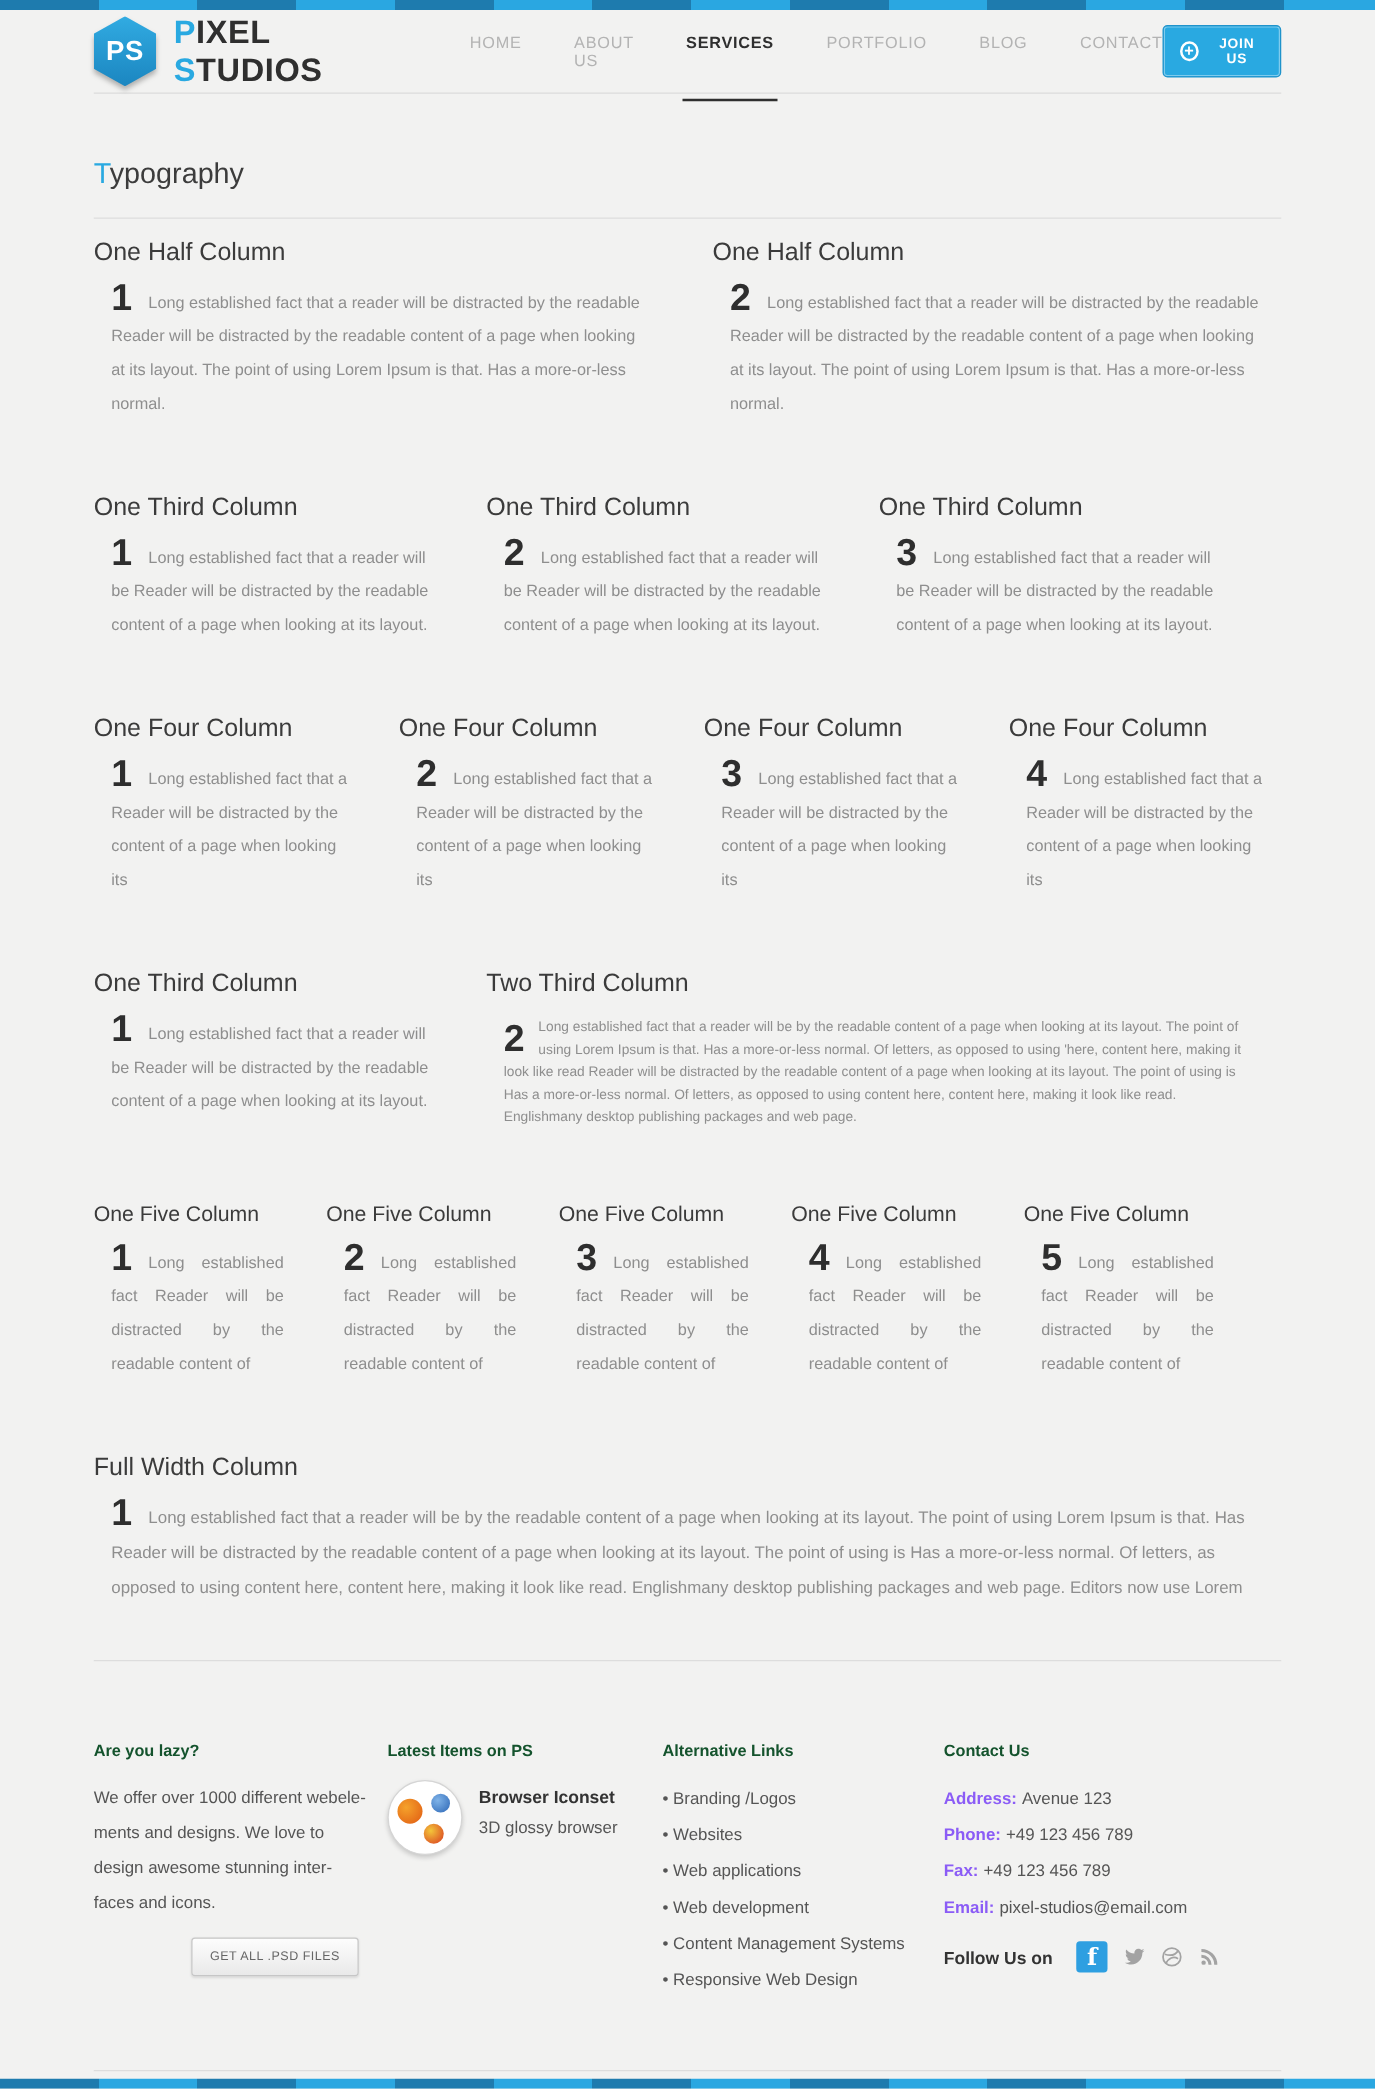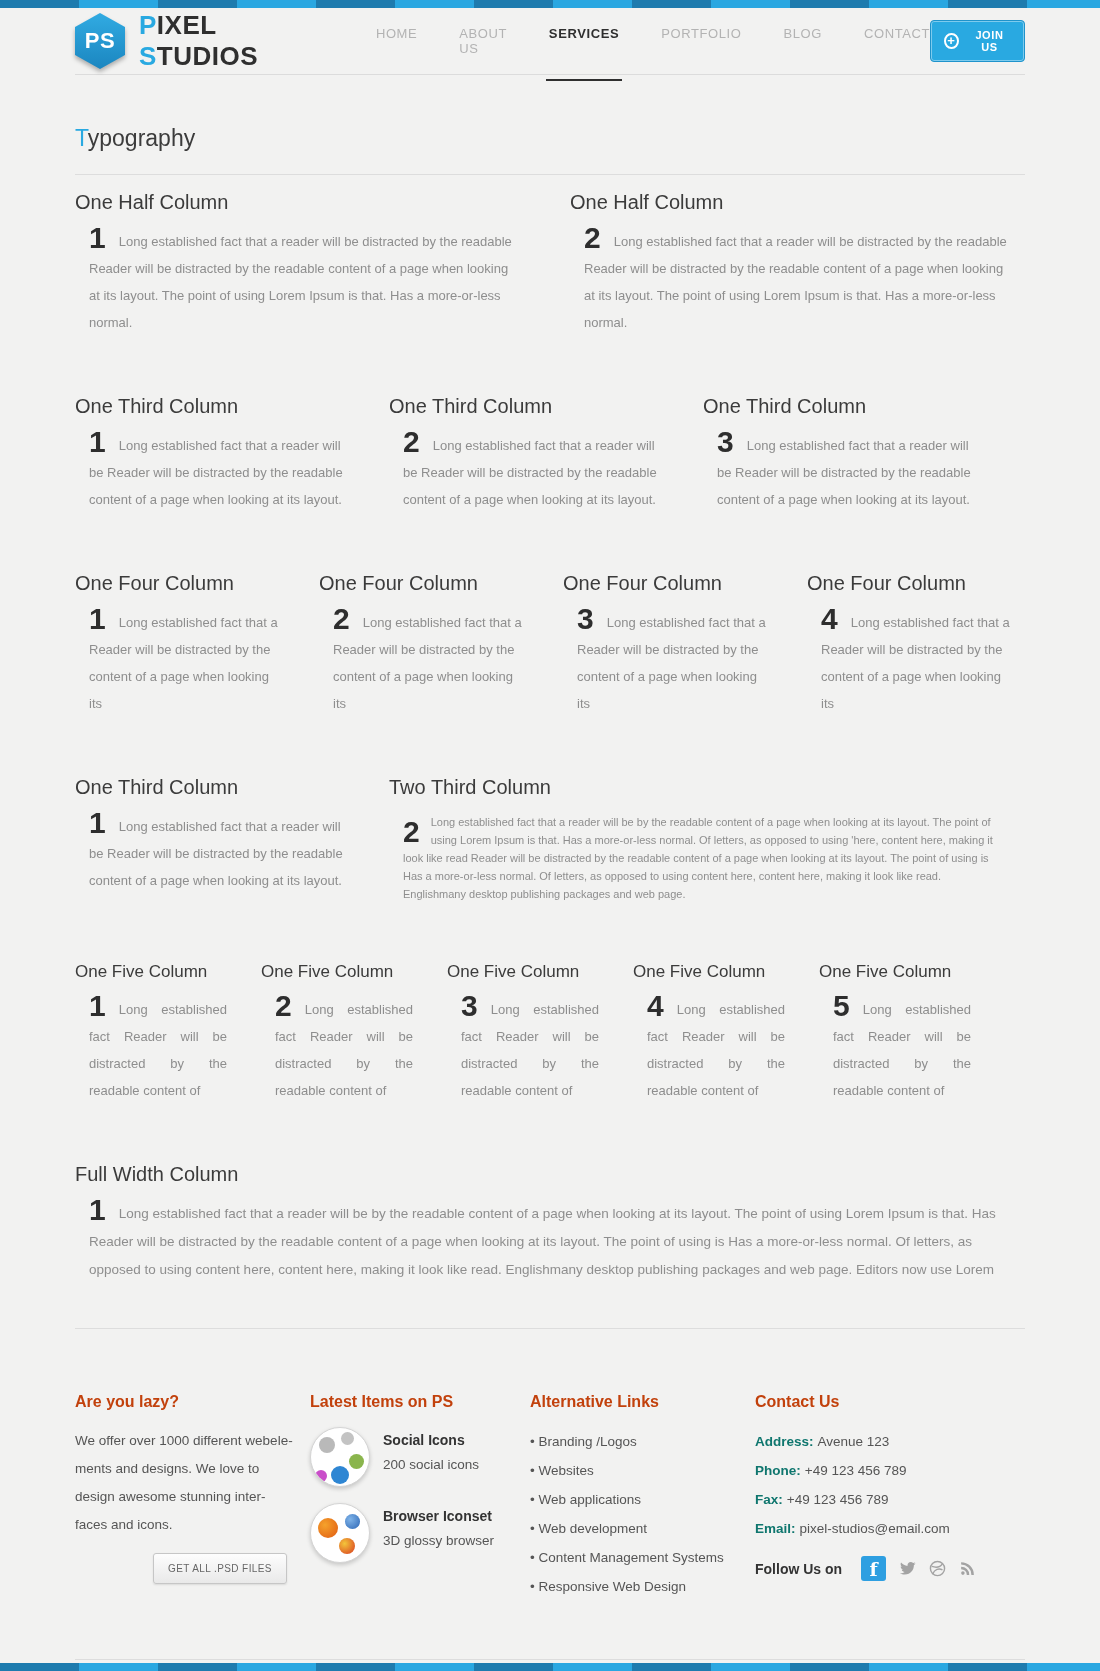--- a/index.html
+++ b/index.html
@@ -92,21 +92,21 @@
   .just { text-align:justify; }
   .mb18 { margin-bottom:18px; } .mb45 { margin-bottom:45px; } .mb34 { margin-bottom:34px; }
   .sec-half { margin-top:16px; }
   .sec-std { margin-top:45px; }
   .sec-mix { margin-top:45px; }
 
   
   .footer-rule { border:none; border-top:1px solid #dddddd; margin:44px 0 0; }
   .footer-cols { display:flex; padding-top:64px; }
   .fcol1 { width:235px; } .fcol2 { width:220px; } .fcol3 { width:225px; } .fcol4 { width:270px; }
-  .f-h { font-size:16px; font-weight:bold; color:#c2410c; margin:0 0 16px; }
+  .f-h { font-size:13px; font-weight:bold; color:#14532d; margin:0 0 16px; }
   .f-line { font-size:13.5px; color:#555; line-height:28px; }
   .psd-btn {
     margin:14px 0 0 78px;
     padding:9px 14px;
     font-size:10px; color:#666; letter-spacing:0.4px;
     background:linear-gradient(#fdfdfd,#e9e9e9);
     border:1px solid #c6c6c6; border-radius:3px;
     box-shadow:0 1px 2px rgba(0,0,0,0.10);
     font-family:"Liberation Sans", sans-serif;
     cursor:pointer;
@@ -118,21 +118,21 @@
     box-shadow:0 2px 4px rgba(0,0,0,0.18);
     position:relative; overflow:hidden; flex:none;
   }
   .dot { position:absolute; border-radius:50%; }
   .item-info { margin-left:13px; padding-top:5px; }
   .item-title { font-size:14px; font-weight:bold; color:#333; margin-bottom:9px; }
   .item-sub { font-size:13.5px; color:#555; }
   .alt-link { font-size:13.5px; color:#555; line-height:29px; cursor:pointer; }
   .alt-link::before { content:"• "; color:#555; }
   .contact-row { font-size:13.5px; color:#555; line-height:29px; }
-  .contact-row b { color:#0f766e; margin-right:4px; }
+  .contact-row b { color:#8b5cf6; margin-right:4px; }
   .follow-row { display:flex; align-items:center; margin-top:13px; gap:13px; }
   .follow-label { font-size:14px; font-weight:bold; color:#333; margin-right:6px; }
   .fb-icon {
     width:25px; height:25px; background:#2e9fe1; border-radius:3px;
     color:#fff; font-family:"DejaVu Serif", serif; font-weight:bold;
     font-size:19px; display:flex; justify-content:center; align-items:flex-end;
     overflow:hidden; line-height:23px; cursor:pointer;
   }
   .soc-svg { cursor:pointer; display:block; }
 
@@ -280,33 +280,20 @@
         <h3 class="f-h">Are you lazy?</h3>
         <div class="f-line">We offer over 1000 different webele-</div>
         <div class="f-line">ments and designs. We love to</div>
         <div class="f-line">design awesome stunning  inter-</div>
         <div class="f-line">faces and icons.</div>
         <button class="psd-btn">GET ALL .PSD FILES</button>
       </div>
 
       <div class="fcol2">
         <h3 class="f-h">Latest Items on PS</h3>
-        <div class="latest-item">
-          <div class="thumb">
-            <span class="dot" style="width:16px;height:16px;background:#b9b9b9;left:8px;top:9px;"></span>
-            <span class="dot" style="width:13px;height:13px;background:#c3c3c3;left:30px;top:4px;"></span>
-            <span class="dot" style="width:15px;height:15px;background:#8ab54d;left:38px;top:26px;"></span>
-            <span class="dot" style="width:18px;height:18px;background:#2e86d3;left:20px;top:38px;"></span>
-            <span class="dot" style="width:12px;height:12px;background:#c94ec9;left:4px;top:42px;"></span>
-          </div>
-          <div class="item-info">
-            <div class="item-title">Social Icons</div>
-            <div class="item-sub">200 social icons</div>
-          </div>
-        </div>
         <div class="latest-item">
           <div class="thumb">
             <span class="dot" style="width:20px;height:20px;background:radial-gradient(circle at 35% 35%, #f5a22b, #e05a12);left:7px;top:14px;"></span>
             <span class="dot" style="width:15px;height:15px;background:radial-gradient(circle at 35% 35%, #7fb3e8, #2c66b5);left:34px;top:10px;"></span>
             <span class="dot" style="width:16px;height:16px;background:radial-gradient(circle at 35% 35%, #f3c53a, #d8391f);left:28px;top:34px;"></span>
           </div>
           <div class="item-info">
             <div class="item-title">Browser Iconset</div>
             <div class="item-sub">3D glossy browser</div>
           </div>

